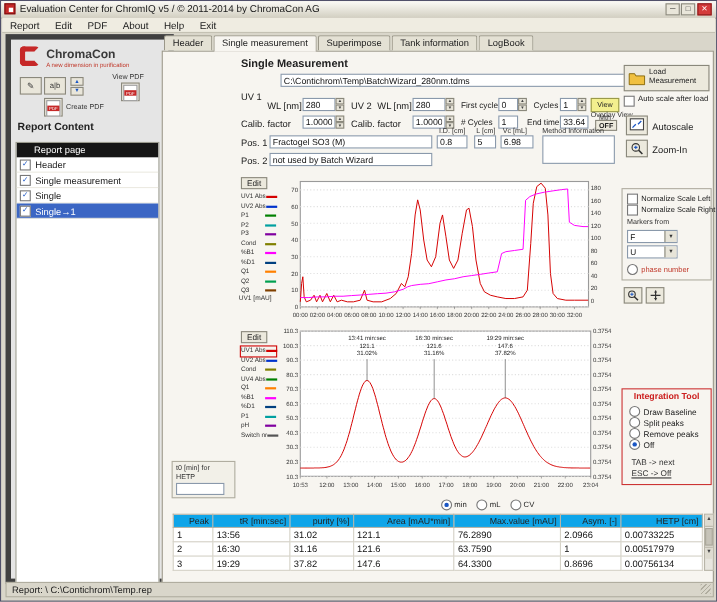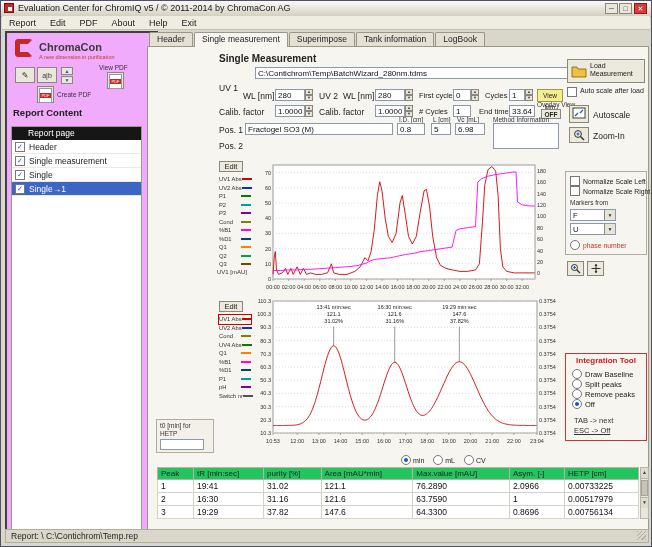--- a/index.html
+++ b/index.html
@@ -9,21 +9,21 @@
   .titlebar{position:absolute;left:0;top:0;right:0;height:15px;background:linear-gradient(#fbfaf6,#d3d0c2);border-bottom:1px solid #a8a598;}
   .app-icon{position:absolute;left:3px;top:2px;width:10px;height:10px;background:#c62828;border:1px solid #7a1010;box-sizing:border-box;}
   .app-icon::after{content:"";position:absolute;left:3px;top:3px;width:4px;height:4px;background:#fff;}
   .title-text{position:absolute;left:17px;top:2px;font-size:9px;color:#1a1a1a;white-space:nowrap;}
   .winbtn{position:absolute;top:2px;width:13px;height:11px;border:1px solid #8a887c;background:#e9e6da;font-size:7px;line-height:10px;text-align:center;color:#333;box-sizing:border-box;}
   .winbtn.close{background:#d43b3b;color:#fff;border-color:#8c1d1d;}
   
   .menubar{position:absolute;left:1px;top:15px;right:1px;height:13px;background:#efece1;border-bottom:1px solid #c4c1b3;display:flex;align-items:center;}
   .menu-item{font-size:9px;color:#222;padding:0 7px;}
   
-  .sidebar{position:absolute;left:4px;top:30px;width:153px;height:500px;background:#f0abfc;border:2px solid #404040;box-sizing:border-box;}
+  .sidebar{position:absolute;left:4px;top:30px;width:153px;height:500px;background:#e5e5e5;border:5px solid #404040;box-sizing:border-box;}
   .logo-c{position:absolute;left:8px;top:6px;width:18px;height:18px;border:5px solid #c62828;border-right-color:transparent;border-radius:4px;box-sizing:border-box;}
   .logo-name{position:absolute;left:32px;top:8px;font-size:11px;font-weight:bold;color:#3a3a3a;}
   .logo-tag{position:absolute;left:32px;top:21px;font-size:5.5px;color:#c0392b;white-space:nowrap;}
   .tbtn{position:absolute;background:#e9e6da;border:1px solid #8a887c;box-sizing:border-box;text-align:center;font-size:8px;color:#333;}
   .pdf-ic{display:inline-block;width:11px;height:13px;background:#fff;border:1px solid #999;position:relative;}
   .pdf-ic::after{content:"PDF";position:absolute;left:0;right:0;top:4px;font-size:4px;color:#fff;background:#c62828;text-align:center;}
   .rc-title{position:absolute;left:6px;top:74px;font-size:9.5px;font-weight:bold;color:#222;}
   .tree{position:absolute;left:4px;top:93px;width:131px;height:404px;background:#fff;border:1px solid #9a9a8e;box-sizing:border-box;overflow:hidden;}
   .tree-head{height:13px;background:#161616;color:#fff;font-size:8.5px;line-height:13px;padding-left:16px;}
   .tree-row{display:flex;align-items:center;height:13px;border-bottom:1px solid #eceae2;}
@@ -52,21 +52,21 @@
   .cb-lb{font-size:6.8px;color:#222;white-space:nowrap;}
   .rb-lb{font-size:7.5px;color:#222;white-space:nowrap;}
   
   .legend{position:absolute;width:32px;}
   .lg-row{display:flex;align-items:center;justify-content:space-between;height:8.5px;}
   .lg-row.lg-sel{outline:1px solid #d00000;}
   .lg-lb{font-size:5.8px;color:#333;white-space:nowrap;}
   .lg-ln{width:10px;height:2px;flex:none;}
   
   .ptable{position:absolute;left:156px;top:466px;width:482px;border-collapse:collapse;}
-  .ptable th{background:#22c55e;border:1px solid #b8b5a8;font-size:8px;font-weight:normal;text-align:left;padding:1px 3px;color:#222;margin-left:16px;}
+  .ptable th{background:#0ea5e9;border:1px solid #b8b5a8;font-size:8px;font-weight:normal;text-align:right;padding:1px 3px;color:#222;margin-left:16px;}
   .ptable td{border:1px solid #d5d2c7;font-size:8.5px;padding:1px 3px;background:#fff;color:#111;}
   .sb{position:absolute;background:#e8e6df;border:1px solid #b8b5a8;box-sizing:border-box;}
   .sb .sbtn{height:10px;background:#dedbd0;border-bottom:1px solid #b8b5a8;font-size:5px;line-height:9px;text-align:center;color:#444;}
   .sb .sthumb{height:14px;background:#c6c3b8;border:1px solid #a8a598;margin:1px 0;}
   .statusbar{position:absolute;left:4px;bottom:3px;width:644px;height:14px;background:#d9d6ca;border:1px solid #b0ad9f;box-sizing:border-box;font-size:8.5px;color:#222;padding:1px 5px;}
   .grip{position:absolute;right:2px;bottom:2px;width:9px;height:9px;background:
     repeating-linear-gradient(135deg,#b0ad9f 0 1px,transparent 1px 3px);}
   .ur-item{display:inline-flex;align-items:center;gap:2px;margin-right:9px;}
   .ur-lb{font-size:7px;color:#222;}
   .chart-mount{position:absolute;}
@@ -197,20 +197,21 @@
   <span class="lbl7" style="left:432px;top:115px;">L [cm]</span>
   <span class="lbl7" style="left:456px;top:115px;">Vc [mL]</span>
   <span class="lbl7" style="left:492px;top:115px;">Method Information</span>
   <span class="lbl" style="left:218px;top:124px;">Pos. 1</span>
   <input class="in" style="left: 244px; top: 122px; width: 148px;" value="Fractogel SO3 (M)">
   <input class="in" style="left: 396px; top: 122px; width: 28px;" value="0.8">
   <input class="in" style="left: 430px; top: 122px; width: 20px;" value="5">
   <input class="in" style="left: 454px; top: 122px; width: 30px;" value="6.98">
   <div class="in" style="left:492px;top:122px;width:66px;height:26px;font-size:5.5px;"></div>
   <span class="lbl" style="left:218px;top:140px;">Pos. 2</span>
+  <input class="in" style="left: 244px; top: 138px; width: 148px;" value="not used by Batch Wizard">
 
   <span class="btn" style="left:218px;top:160px;width:24px;height:11px;line-height:10px;">Edit</span>
   <div class="legend" id="legend-top" style="left:218px;top:174px;">
       <div class="lg-row">
         <span class="lg-lb">UV1 Abs</span>
         <span class="lg-ln" style="background: rgb(212, 0, 0);"></span>
       </div>
       <div class="lg-row">
         <span class="lg-lb">UV2 Abs</span>
         <span class="lg-ln" style="background: rgb(0, 51, 204);"></span>
@@ -463,21 +464,21 @@
           <th>purity [%]</th>
           <th>Area [mAU*min]</th>
           <th>Max.value [mAU]</th>
           <th>Asym. [-]</th>
           <th>HETP [cm]</th>
         </tr>
       </thead>
     <tbody id="peak-tbody">
         <tr>
           <td>1</td>
-          <td>19:41</td>
+          <td>13:56</td>
           <td>31.02</td>
           <td>121.1</td>
           <td>76.2890</td>
           <td>2.0966</td>
           <td>0.00733225</td>
         </tr>
         <tr>
           <td>2</td>
           <td>16:30</td>
           <td>31.16</td>

